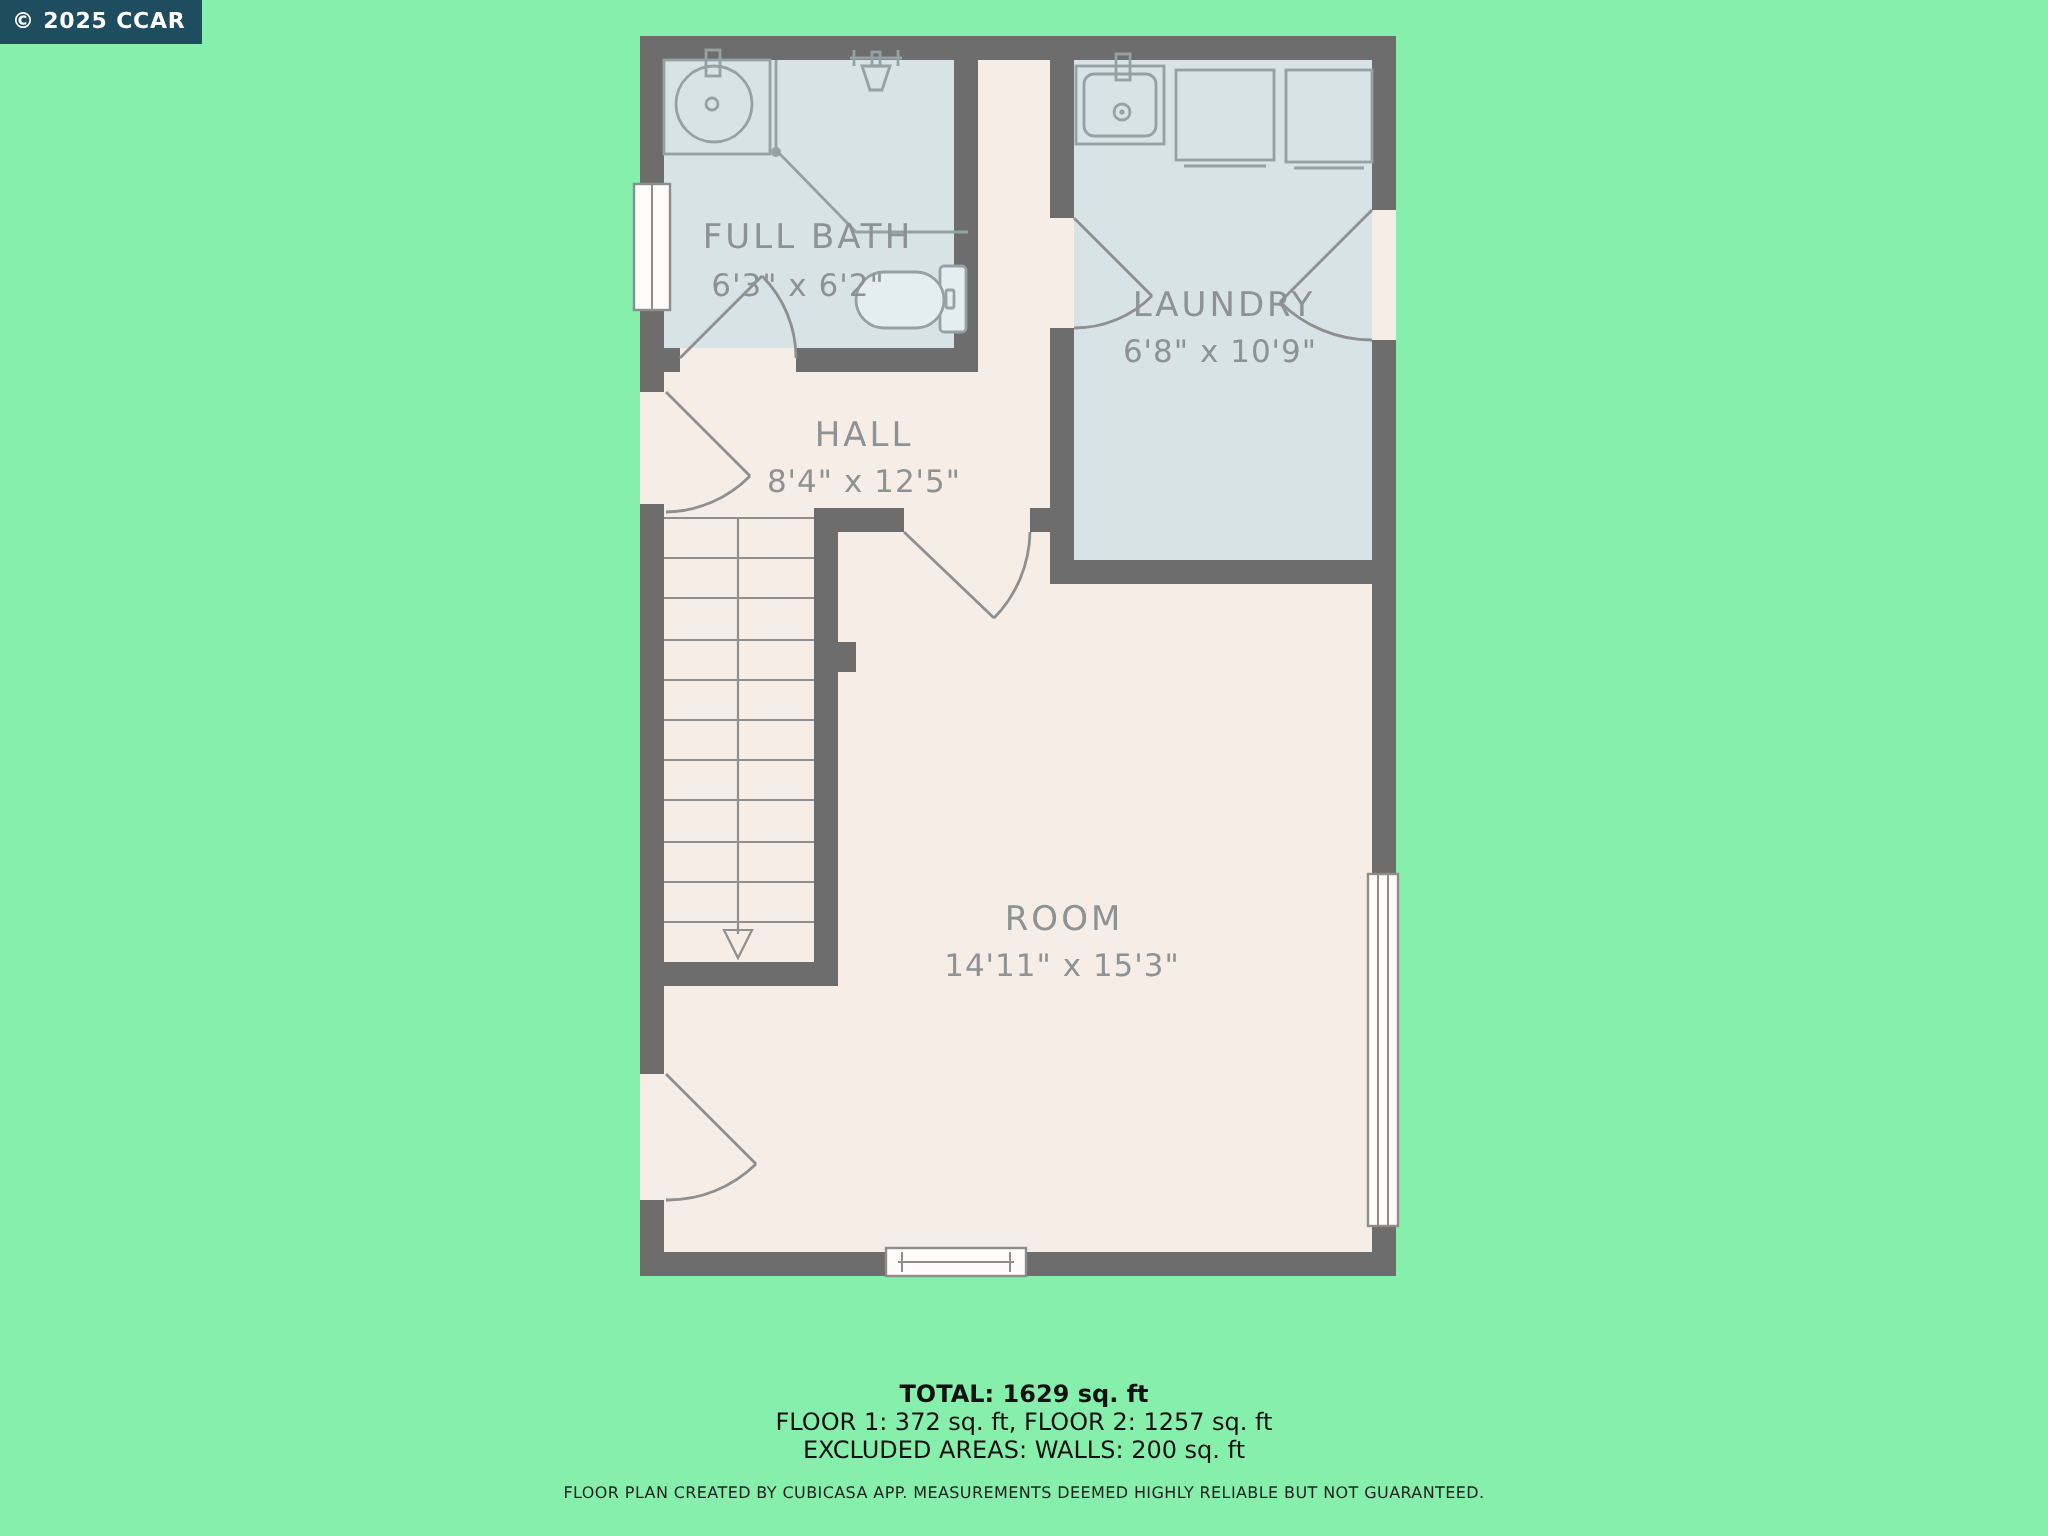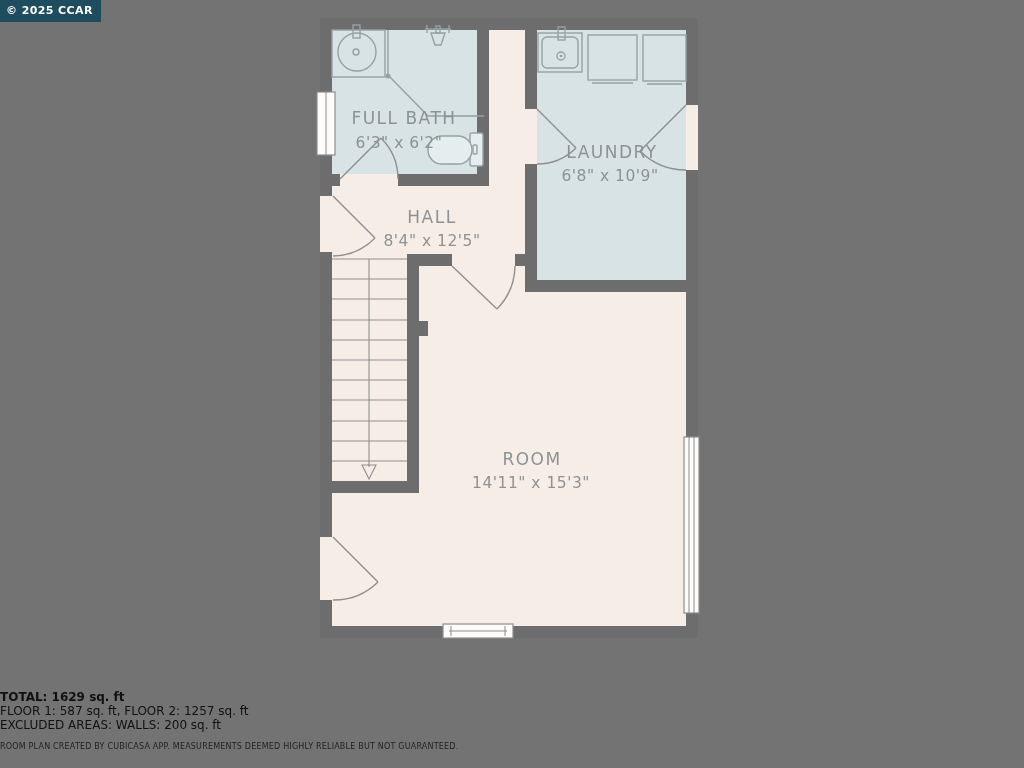--- a/index.html
+++ b/index.html
@@ -1,31 +1,31 @@
 <!DOCTYPE html>
 <html><head>
 <meta charset="utf-8">
 <style>
   html,body{margin:0;padding:0;}
-  .page{position:relative;width:1024px;height:768px;background:#737373;overflow:hidden;
+  .page{position:relative;width:1024px;height:768px;background:#86efac;overflow:hidden;
         font-family:"DejaVu Sans", sans-serif;}
   .watermark{position:absolute;top:0;left:0;background:#1e4d5f;color:#ffffff;
              font-size:11px;font-weight:bold;letter-spacing:.4px;padding:4px 8px 5px 6px;}
   .plan-svg{position:absolute;top:0;left:0;}
   .wall{fill:#6d6d6d;}
   .opening{fill:#f7ede7;}
   .win{fill:#fdfcfa;stroke:#8d8d8d;stroke-width:1.2;}
   .winline{stroke:#8d8d8d;stroke-width:1;fill:none;}
   .door{stroke:#8f8f8f;stroke-width:1.4;fill:none;}
   .fx{stroke:#96a1a3;stroke-width:1.4;fill:none;}
   .fxl{fill:#e4eeee;stroke:#96a1a3;stroke-width:1.4;}
   .stair{stroke:#8f8f8f;stroke-width:1.1;fill:none;}
   .lbl{fill:#8d9294;font-size:17px;letter-spacing:1.5px;}
   .dim{fill:#8d9294;font-size:15.5px;letter-spacing:.5px;}
-  .summary{position:absolute;top:690px;left:0;width:1024px;color:#111;}
+  .summary{position:absolute;top:690px;left:0;width:1024px;text-align:center;color:#111;}
   .summary .line{font-size:12px;line-height:14px;}
   .summary .total{font-weight:bold;}
   .summary .disclaimer{font-size:8px;line-height:10px;margin-top:10px;color:#222;letter-spacing:.2px;}
 </style>
 </head>
 <body>
 
 <div class="page">
 
   <div class="watermark">© 2025 CCAR</div>
@@ -148,18 +148,18 @@
       <text class="dim" x="610" y="181">6'8" x 10'9"</text>
       <text class="lbl" x="432" y="223">HALL</text>
       <text class="dim" x="432" y="246">8'4" x 12'5"</text>
       <text class="lbl" x="532" y="465">ROOM</text>
       <text class="dim" x="531" y="488">14'11" x 15'3"</text>
     </g>
   </svg>
 
   <div class="summary">
     <div class="line total">TOTAL: 1629 sq. ft</div>
-    <div class="line">FLOOR 1: 587 sq. ft, FLOOR 2: 1257 sq. ft</div>
+    <div class="line">FLOOR 1: 372 sq. ft, FLOOR 2: 1257 sq. ft</div>
     <div class="line">EXCLUDED AREAS: WALLS: 200 sq. ft</div>
-    <div class="disclaimer">ROOM PLAN CREATED BY CUBICASA APP. MEASUREMENTS DEEMED HIGHLY RELIABLE BUT NOT GUARANTEED.</div>
+    <div class="disclaimer">FLOOR PLAN CREATED BY CUBICASA APP. MEASUREMENTS DEEMED HIGHLY RELIABLE BUT NOT GUARANTEED.</div>
   </div>
 
 </div>
 
 </body></html>

